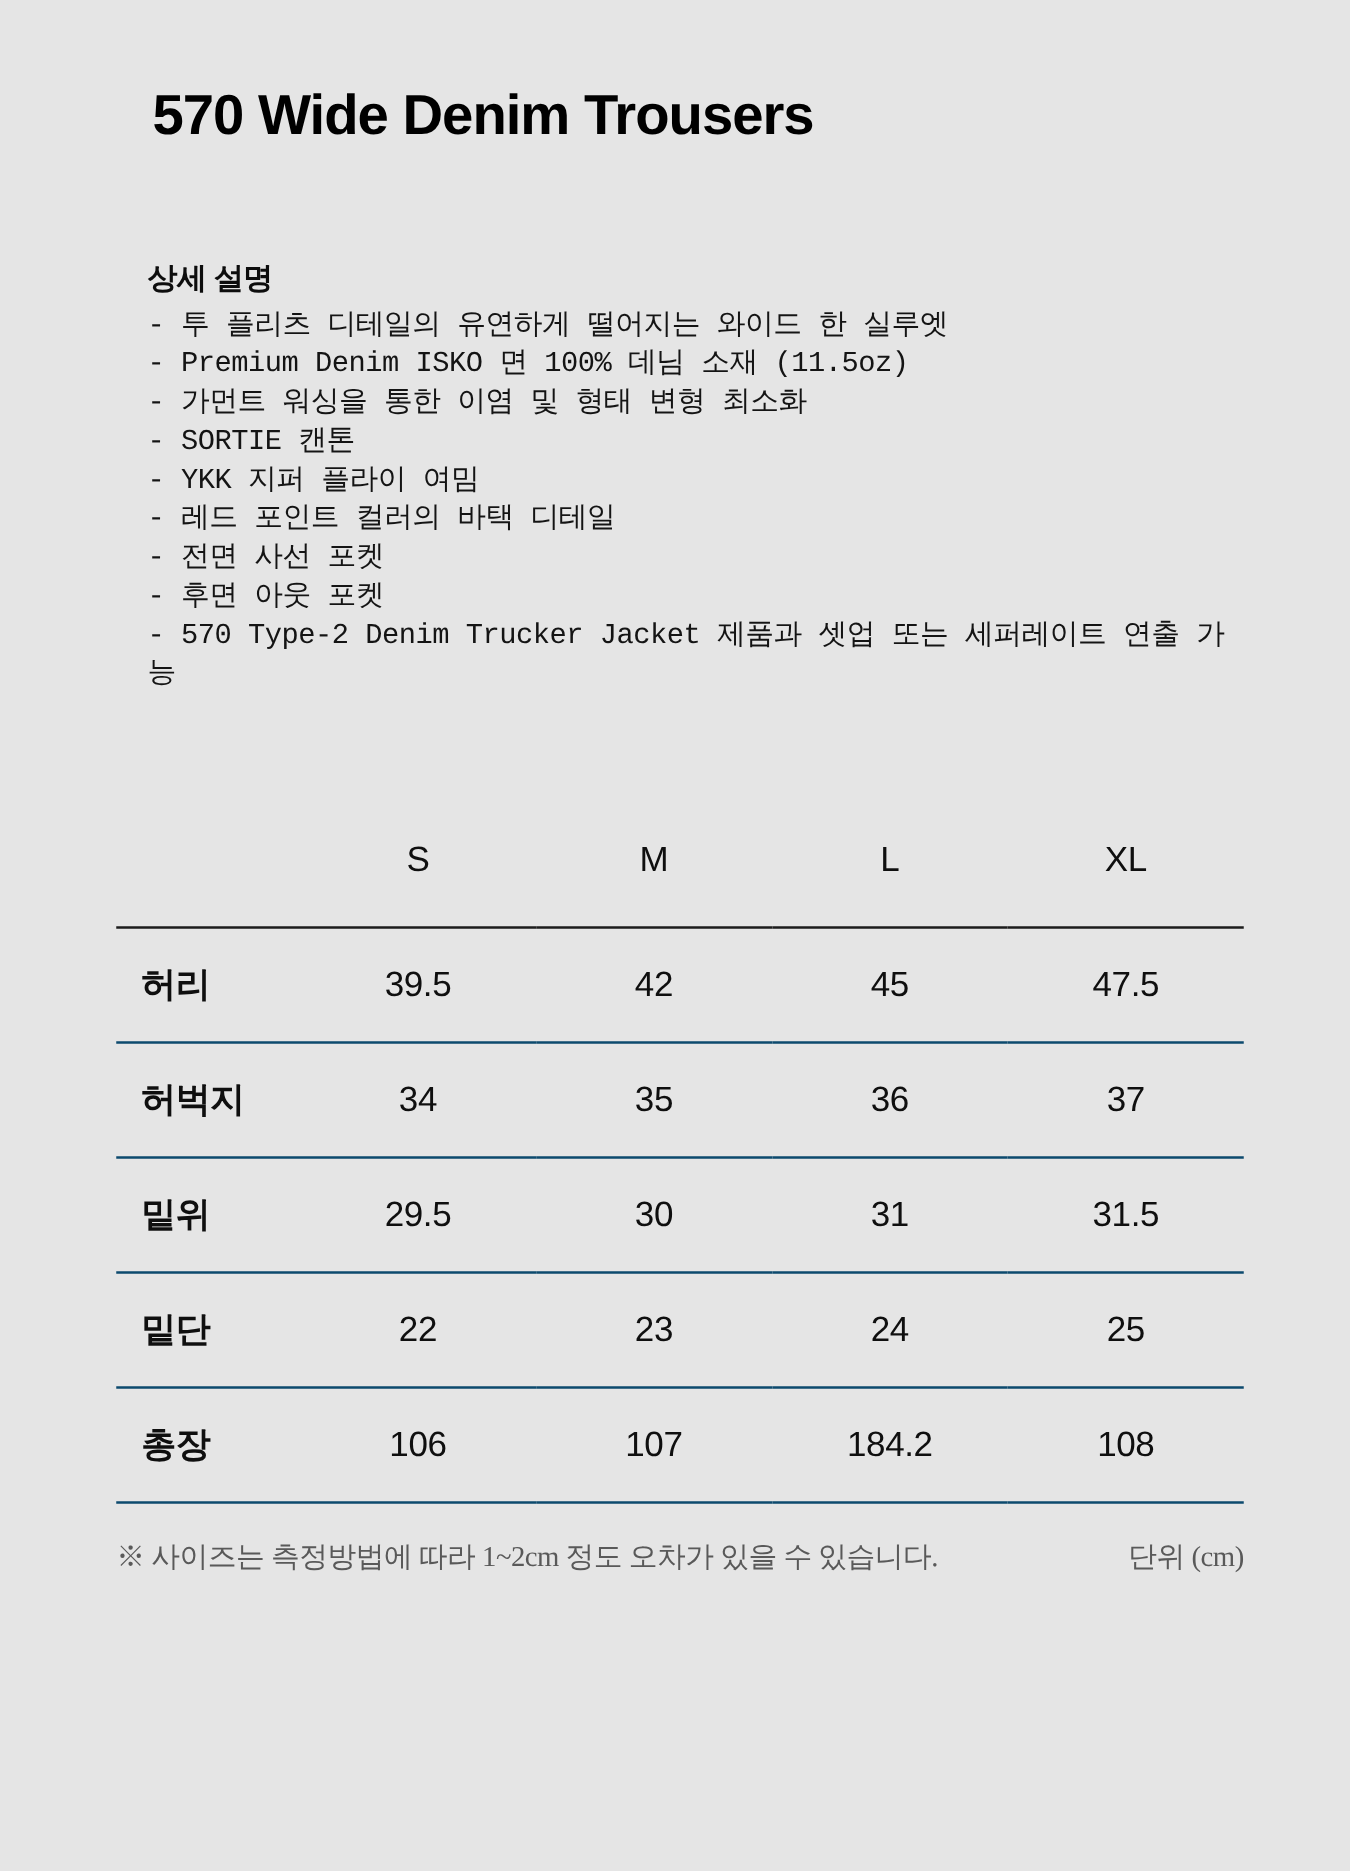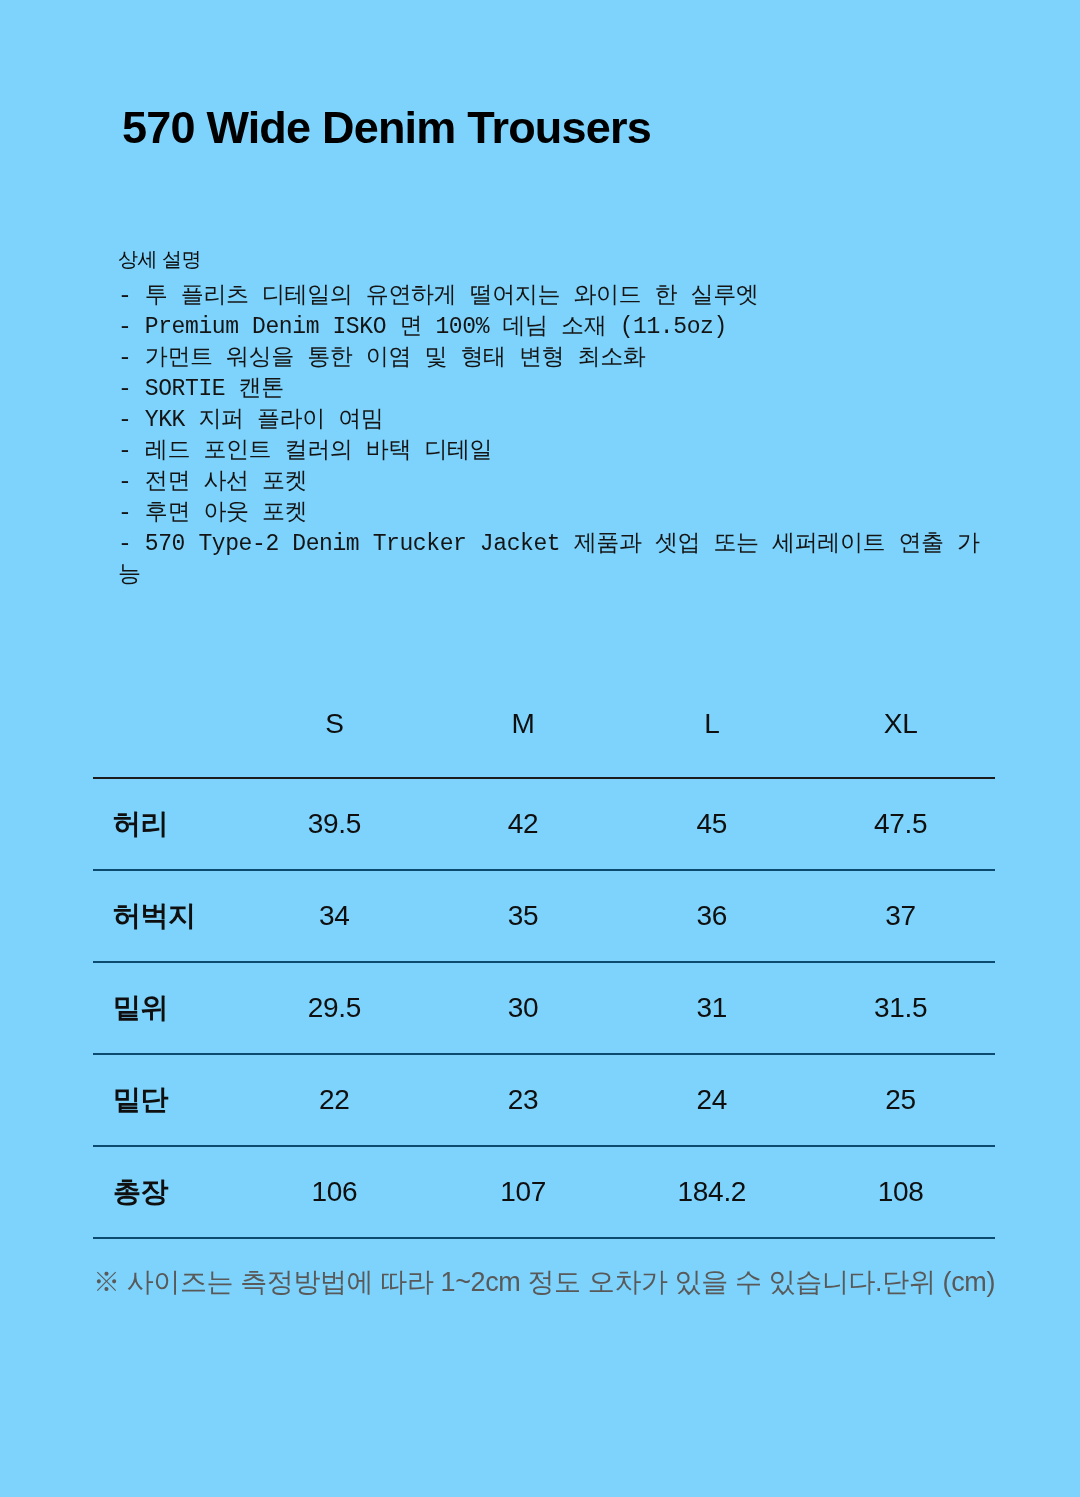--- a/index.html
+++ b/index.html
@@ -1,43 +1,43 @@
 <!DOCTYPE html>
 <html><head>
 <meta charset="utf-8">
 <style>
   * { margin: 0; padding: 0; box-sizing: border-box; }
   html, body { background: #ffffff; }
   .page {
     position: relative;
     width: 1080px;
     height: 1497px;
-    background: #7dd3fc;
+    background: #e5e5e5;
     color: #111111;
     font-family: "Liberation Sans", sans-serif;
     overflow: hidden;
-    padding-top: 104px;
+    padding-top: 68px;
   }
   .title {
     margin-left: 122px;
     font-size: 45px;
     line-height: 48px;
     font-weight: bold;
     letter-spacing: -0.8px;
     color: #000000;
   }
   .description {
     margin-top: 93px;
     margin-left: 118px;
     margin-right: 85px;
   }
   .desc-heading {
-    font-size: 20px;
+    font-size: 24px;
     line-height: 28px;
-    font-weight: normal;
+    font-weight: bold;
     letter-spacing: -0.5px;
     color: #0d0d0d;
   }
   .desc-items { margin-top: 8px; }
   .desc-item {
     font-size: 23px;
     line-height: 31px;
     letter-spacing: -0.4px;
     color: #141414;
     font-weight: normal;
@@ -88,25 +88,26 @@
   table.size-table tbody td {
     text-align: center;
     vertical-align: middle;
     letter-spacing: -0.3px;
   }
   .table-footer {
     margin-top: 28px;
     display: flex;
     justify-content: space-between;
     align-items: center;
-    font-size: 27px;
+    font-size: 23px;
     line-height: 30px;
     letter-spacing: -0.4px;
     color: #595959;
     font-weight: normal;
+    font-family: Liberation Serif, serif;
   }
 </style>
 </head>
 <body>
 
 <div class="page">
 
   <h1 class="title">570 Wide Denim Trousers</h1>
 
   <section class="description">

